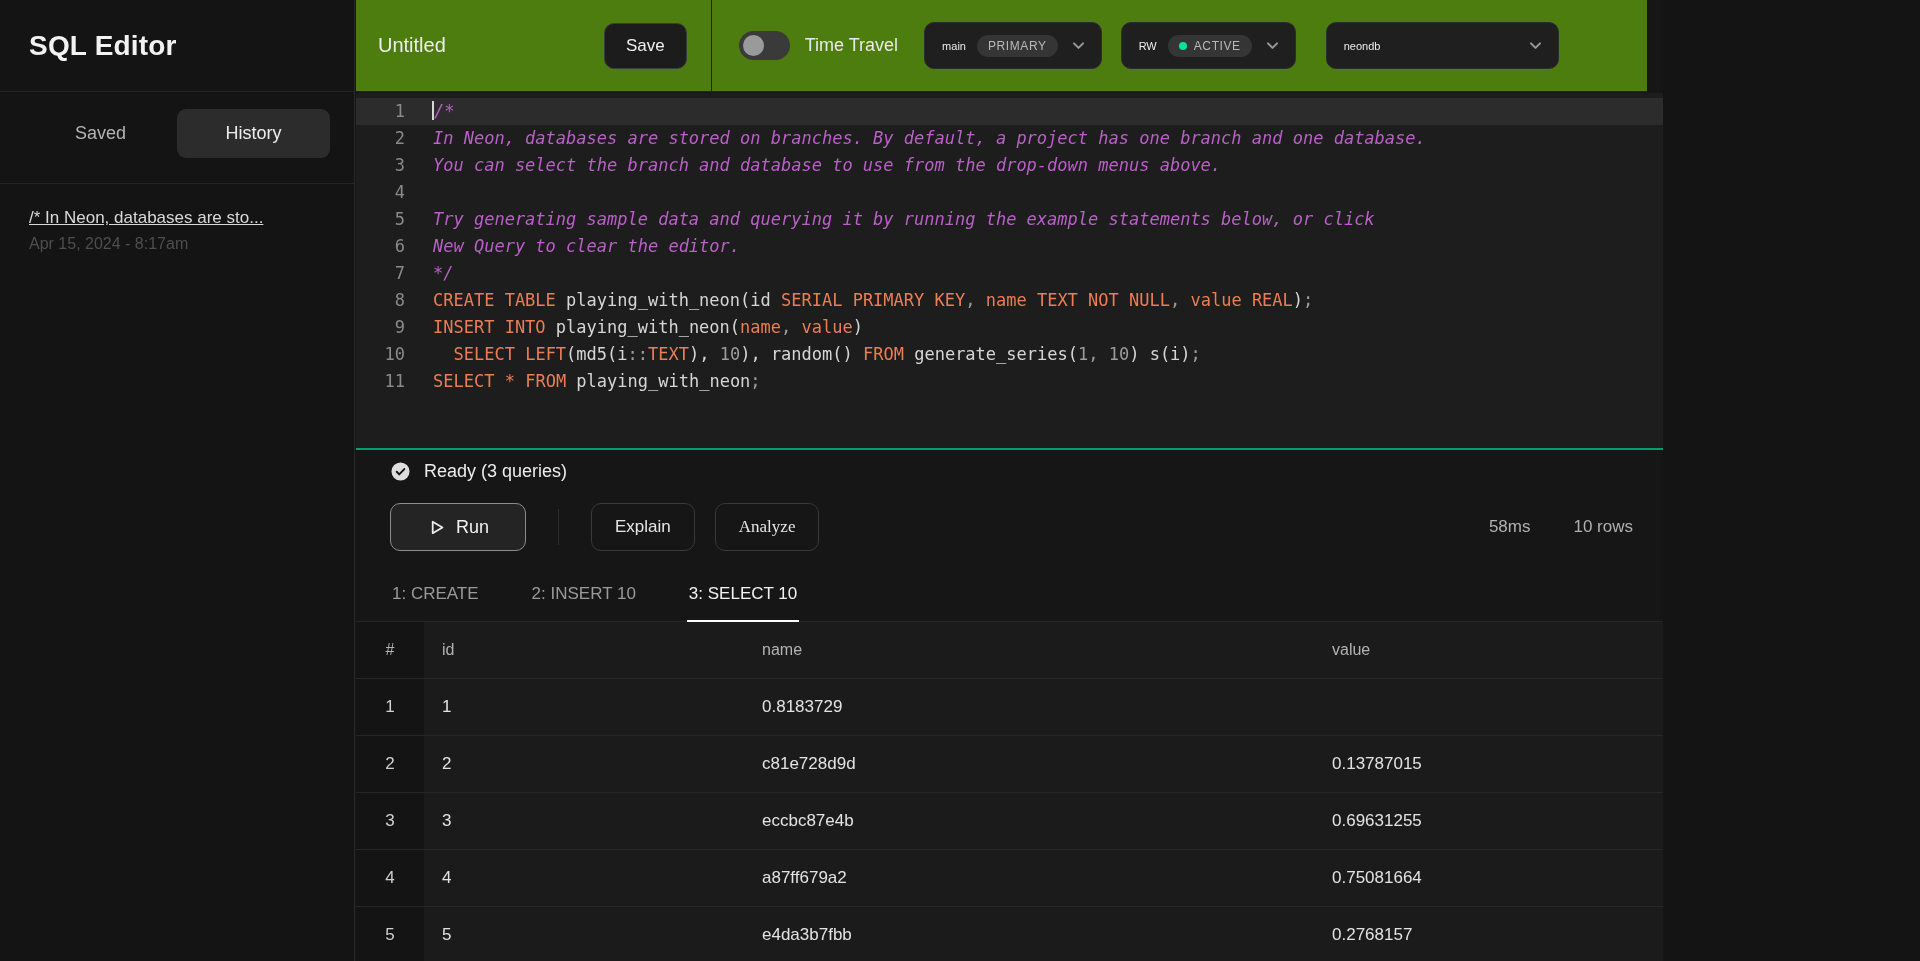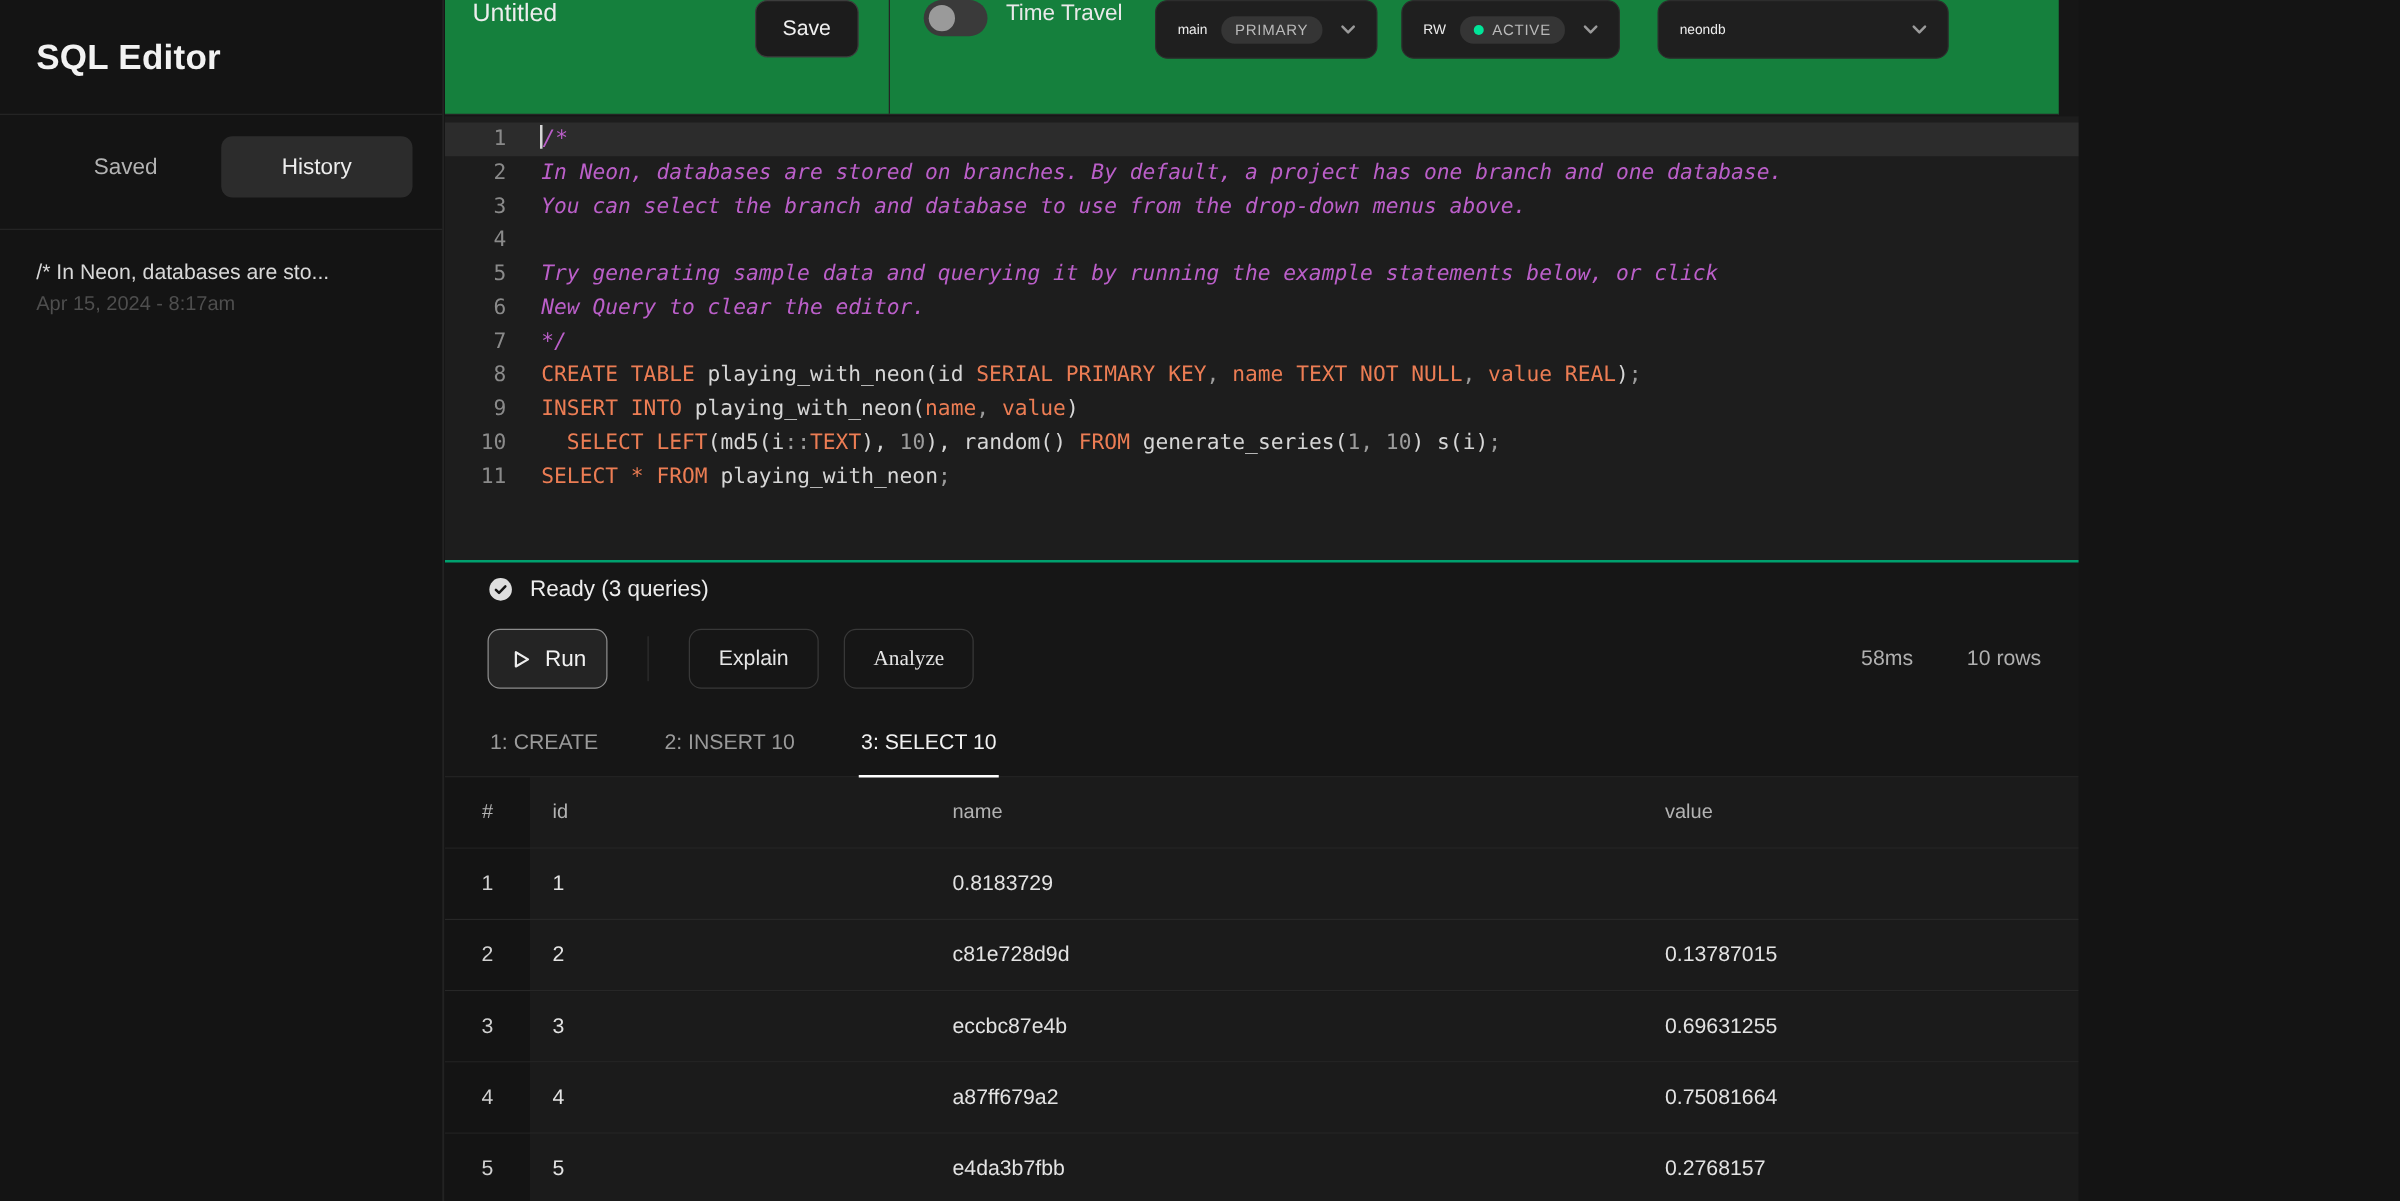--- a/index.html
+++ b/index.html
@@ -17,26 +17,26 @@
   .sidebar{position:absolute;left:0;top:0;bottom:0;width:355px;background:#141414;
            border-right:1px solid #282828;z-index:2;}
   .sidebar-header{height:92px;display:flex;align-items:center;padding:0 29px;border-bottom:1px solid #242424;}
   .app-title{font-size:28px;font-weight:700;color:#f2f2f2;letter-spacing:.2px;}
   .sidebar-tabs{display:flex;margin:17px 24px 0;}
   .side-tab{flex:1;height:49px;border:none;background:transparent;color:#b3b3b3;font-size:18px;
             font-family:inherit;border-radius:9px;cursor:pointer;}
   .side-tab.active{background:#2c2c2c;color:#ededed;}
   .sidebar-divider{border-bottom:1px solid #242424;margin-top:25px;}
   .history-item{padding:24px 29px;cursor:pointer;}
-  .history-preview{font-size:17px;color:#d9d9d9;}
+  .history-preview{font-size:17px;color:#d9d9d9;text-decoration:underline;}
   .history-date{margin-top:7px;font-size:16px;color:#4e4e4e;}
 
   
-  .toolbar{position:absolute;left:356px;right:16px;top:0;height:92px;background:#15803d;
-           border-bottom:1px solid #242424;display:flex;}
+  .toolbar{position:absolute;left:356px;right:16px;top:0;height:92px;background:#4d7c0f;
+           border-bottom:1px solid #242424;display:flex;align-items:center;}
   .query-title{margin-left:22px;width:205px;font-size:20px;color:#ededed;cursor:text;}
   .btn{font-family:inherit;cursor:pointer;}
   .save-btn{margin-left:21px;height:46px;padding:0 21px;background:#1c1c1c;border:1px solid #3c3c3c;
             border-radius:10px;color:#f0f0f0;font-size:17px;}
   .v-divider{width:1px;align-self:stretch;background:#242424;margin-left:24px;}
   .toggle{margin-left:27px;width:51px;height:29px;border-radius:999px;background:#3a3a3a;
           position:relative;cursor:pointer;flex:0 0 auto;}
   .knob{position:absolute;left:4px;top:4px;width:21px;height:21px;border-radius:50%;background:#9a9a9a;}
   .toggle-label{margin-left:15px;font-size:18px;color:#e9e9e9;}
   .dd{display:flex;align-items:center;height:47px;background:#1f1f1f;border:1px solid #2d2d2d;
@@ -65,21 +65,21 @@
   .sg-punct{color:#9c9c9c;}
   .sg-number{color:#9c9c9c;}
 
   .green-rule{position:absolute;left:356px;right:0;top:448px;height:2px;background:var(--accent-green);z-index:1;}
 
   
   .lower{position:absolute;left:356px;right:0;top:450px;bottom:0;background:#161616;overflow:hidden;}
   .status-row{display:flex;align-items:center;gap:13px;padding:11px 0 0 34px;}
   .status-text{font-size:18px;color:#ededed;}
   .actions-row{display:flex;align-items:center;margin-top:21px;padding:0 30px 0 34px;}
-  .run-btn{display:flex;align-items:center;gap:10px;height:48px;padding:0 16px;background:#242424;
+  .run-btn{display:flex;align-items:center;gap:10px;height:48px;padding:0 36px;background:#242424;
            border:1px solid #8c8c8c;border-radius:10px;color:#f2f2f2;font-size:18px;}
   .action-divider{width:1px;height:36px;background:#2e2e2e;margin:0 32px;}
   .ghost{height:48px;padding:0 23px;background:transparent;border:1px solid #383838;border-radius:10px;
          color:#e6e6e6;font-size:17px;}
   .ghost + .ghost{margin-left:20px;font-family:Liberation Serif, serif;}
   .spacer{flex:1;}
   .meta{font-size:17px;color:#b0b0b0;}
   .meta + .meta{margin-left:43px;}
 
   .result-tabs{display:flex;gap:49px;margin-top:25px;padding:0 34px;border-bottom:1px solid #272727;}

